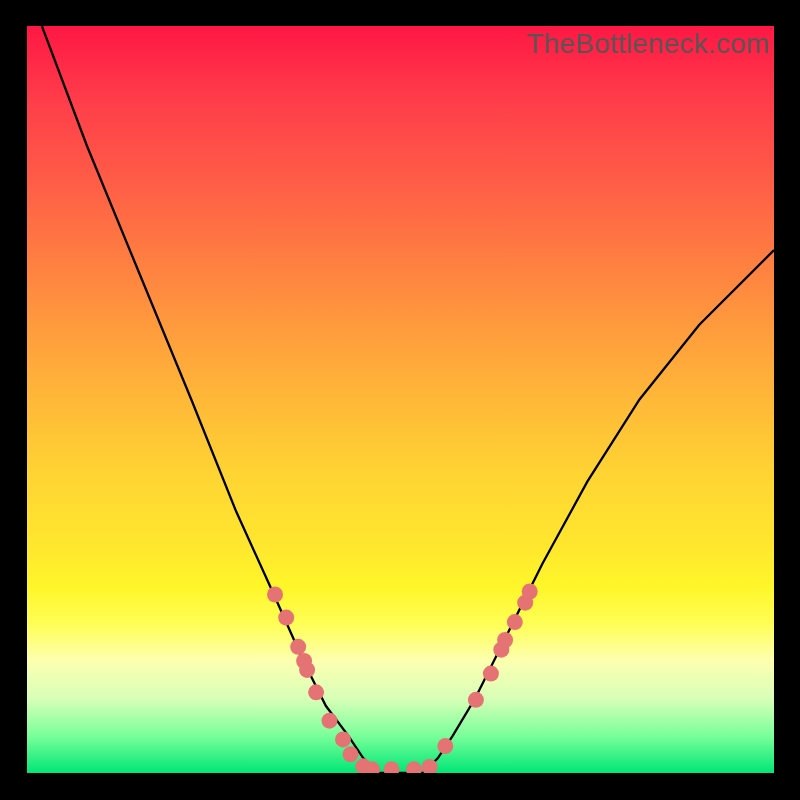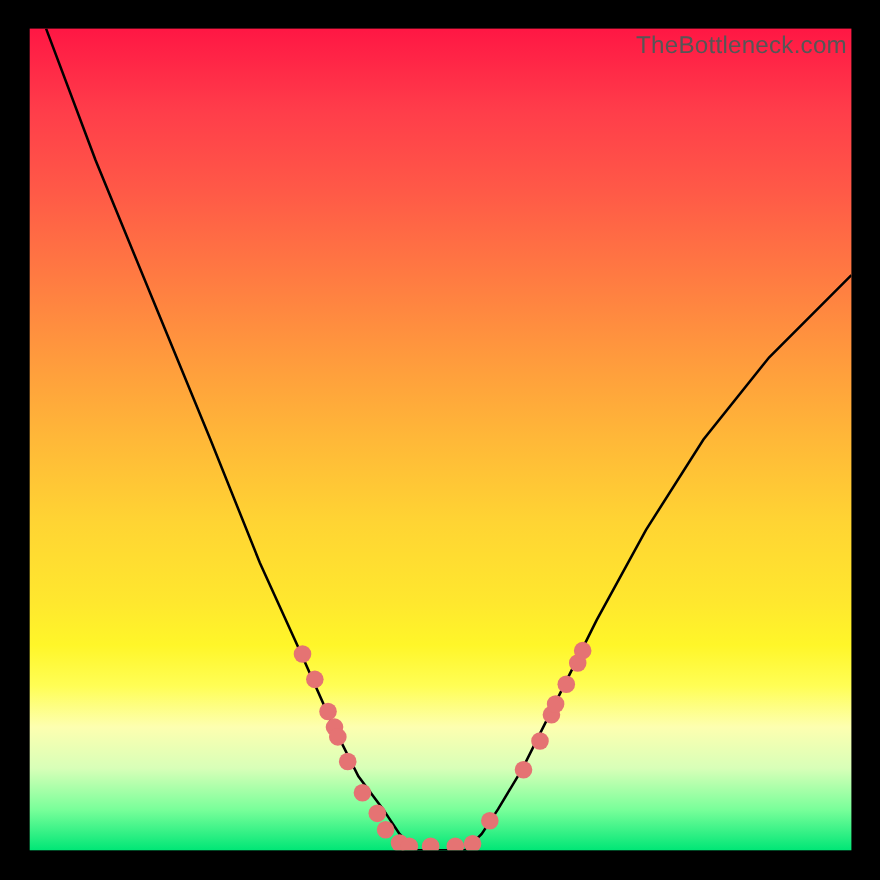--- a/index.html
+++ b/index.html
@@ -26,21 +26,21 @@
       #d8ffb8 90%,
       #7aff9a 95%,
       #00e676 100%
     );
   }
   .watermark {
     position: absolute;
     top: 28px;
     right: 30px;
     font-family: Arial, Helvetica, sans-serif;
-    font-size: 22px;
+    font-size: 28px;
     font-weight: 500;
     color: #565656;
     letter-spacing: 0.2px;
   }
   svg.curve {
     position: absolute;
     left: 27px;
     top: 26px;
     width: 747px;
     height: 747px;

